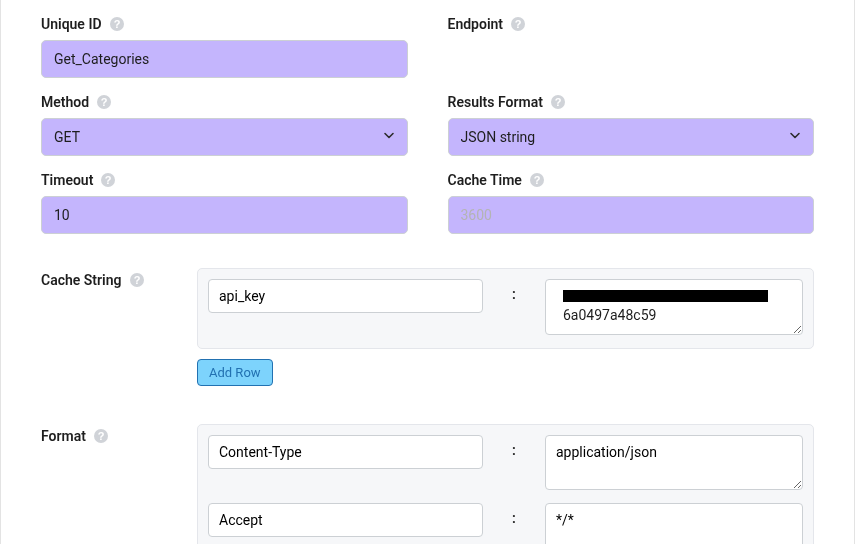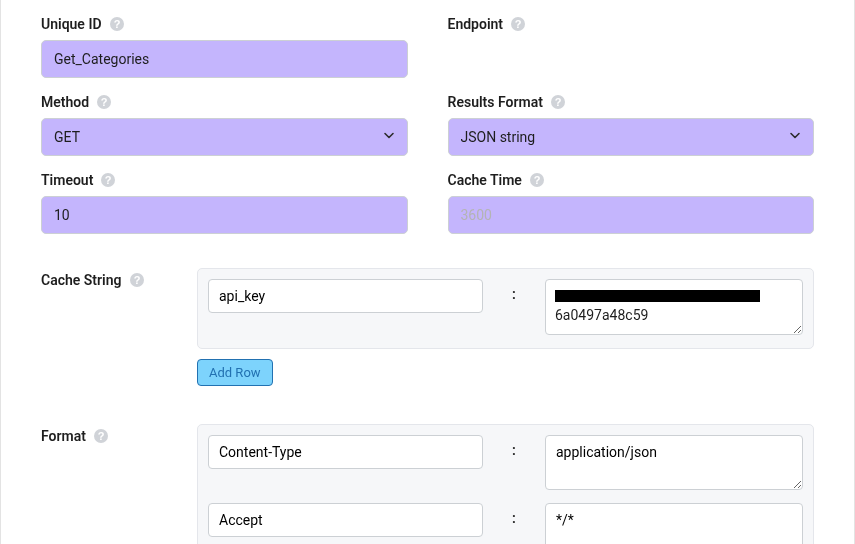--- a/index.html
+++ b/index.html
@@ -278,21 +278,21 @@
     </div>
     <div class="section-body">
       <div class="panel">
         <div class="kv-row">
           <div class="kv-key">
             <input type="text" value="api_key" style="">
           </div>
           <div class="kv-sep">:</div>
           <div class="kv-val" style="position: relative;">
             <textarea class="tall" style="color: transparent; caret-color: rgb(0, 0, 0);">██████████████████████████████6a0497a48c59</textarea>
-          <div style="position: absolute; left: 0px; top: 0px; right: 0px; padding: 7px 10px; font-size: 14px; line-height: 1.4; pointer-events: none; word-break: break-all;"><span class="redact"></span><br><span>6a0497a48c59</span></div></div>
+          <div style="position: absolute; left: 8px; top: 0px; right: 0px; padding: 7px 10px; font-size: 14px; line-height: 1.4; pointer-events: none; word-break: break-all;"><span class="redact"></span><br><span>6a0497a48c59</span></div></div>
         </div>
       </div>
       <button class="btn-outline">Add Row</button>
     </div>
   </div>
 
   <div class="section" style="margin-top:38px;">
     <div class="section-label-col">
       <div class="field-label" style="margin-top:4px;">
         <span>Format</span>

